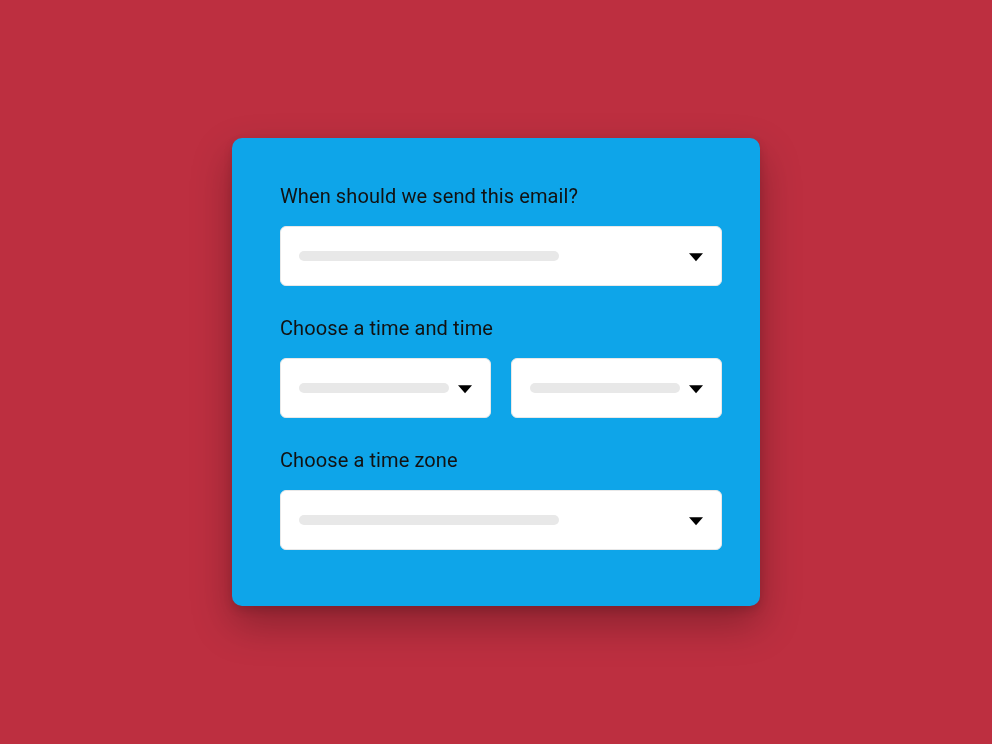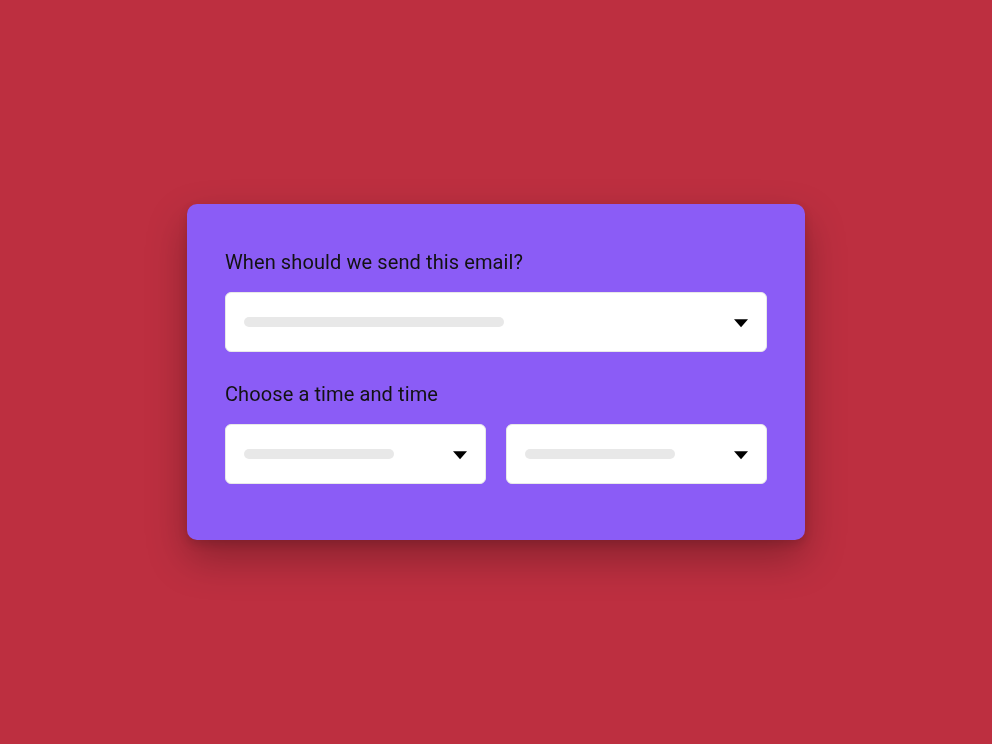--- a/index.html
+++ b/index.html
@@ -5,25 +5,25 @@
   * { box-sizing: border-box; margin: 0; padding: 0; }
   html, body { width: 992px; height: 744px; }
   body {
     background: #bd2f40;
     display: flex;
     align-items: center;
     justify-content: center;
     font-family: -apple-system, BlinkMacSystemFont, "Segoe UI", Roboto, "Helvetica Neue", Arial, sans-serif;
   }
   .card {
-    width: 618px;
-    background: #8b5cf6;
+    width: 528px;
+    background: #0ea5e9;
     border-radius: 10px;
     box-shadow: 0 18px 40px rgba(0,0,0,0.28), 0 4px 10px rgba(0,0,0,0.12);
-    padding: 46px 38px 56px 38px;
+    padding: 46px 38px 56px 48px;
   }
   .field-group { margin-bottom: 30px; }
   .field-group:last-child { margin-bottom: 0; }
   .field-label {
     font-size: 20px;
     color: #121212;
     font-weight: 400;
     margin-bottom: 18px;
     letter-spacing: 0.1px;
   }
@@ -79,14 +79,21 @@
         <div class="placeholder-bar"></div>
         <span class="caret"></span>
       </div>
       <div class="select-box narrow">
         <div class="placeholder-bar"></div>
         <span class="caret"></span>
       </div>
     </div>
   </div>
 
+  <div class="field-group">
+    <div class="field-label">Choose a time zone</div>
+    <div class="select-box wide">
+      <div class="placeholder-bar"></div>
+      <span class="caret"></span>
+    </div>
+  </div>
 
 </div>
 
 </body></html>

